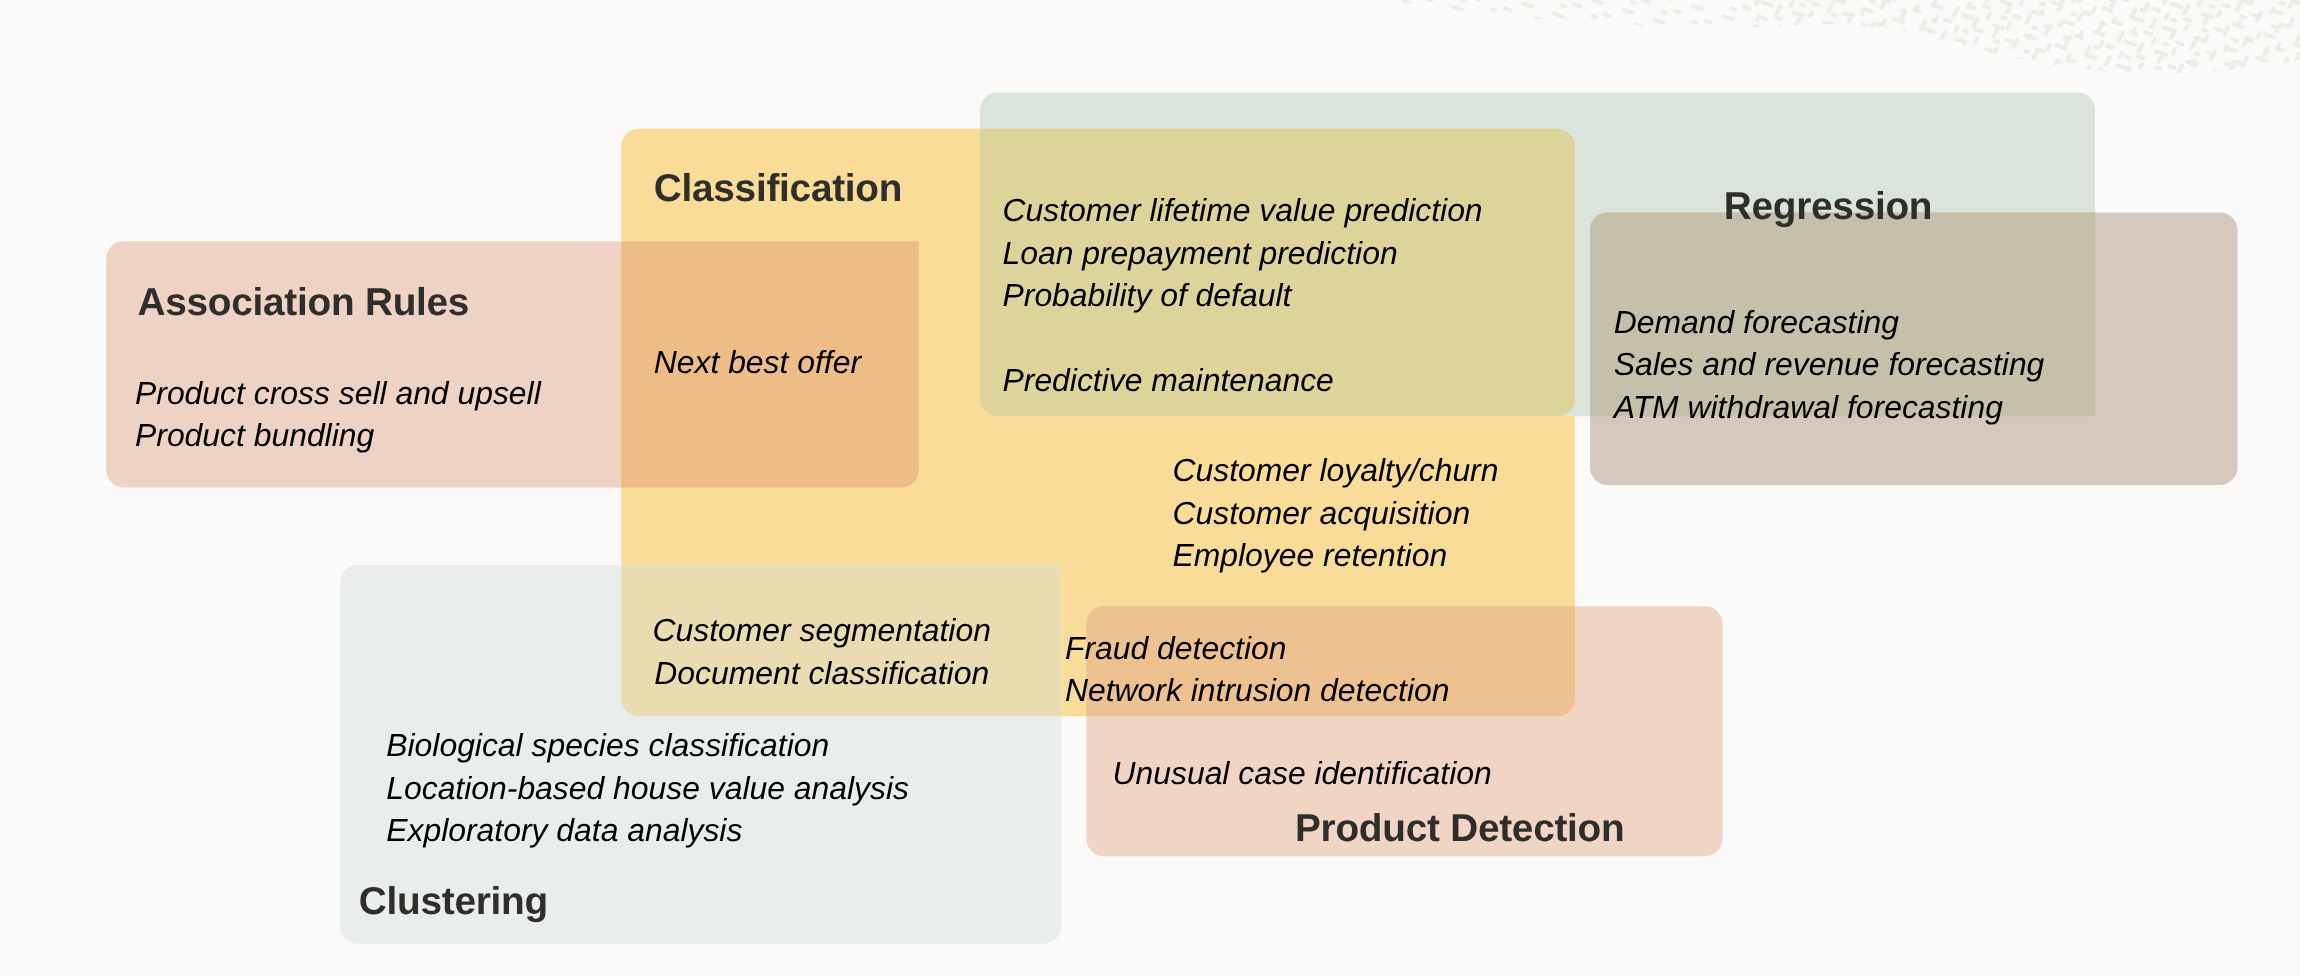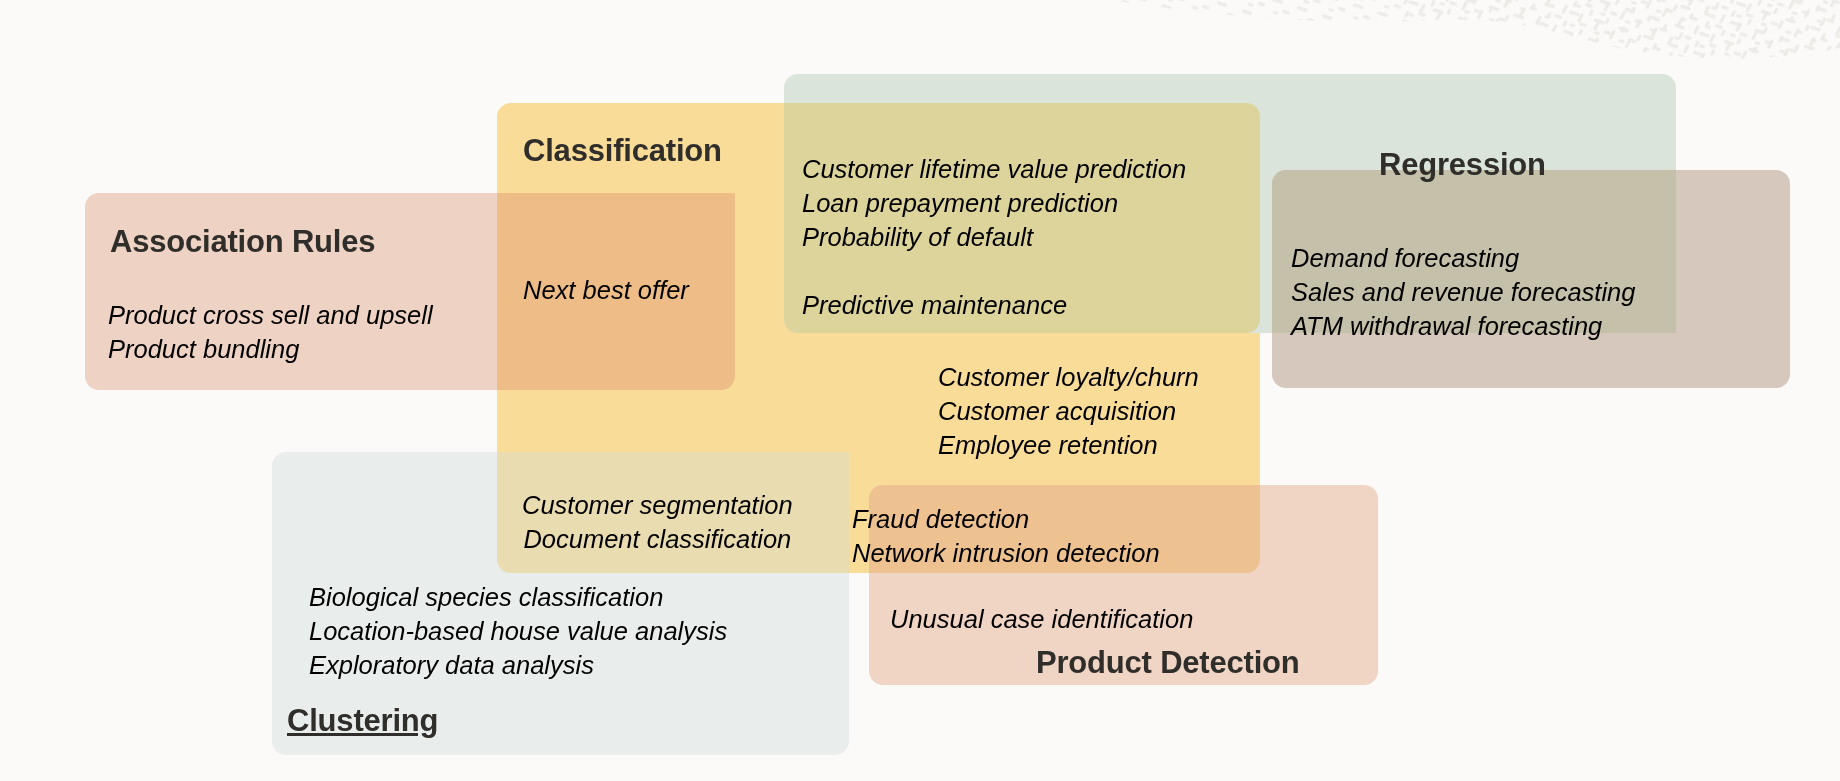--- a/index.html
+++ b/index.html
@@ -117,21 +117,21 @@
   #txt-nextbest { left: 523px; top: 273px; }
 
   #lbl-regression { left: 1379px; top: 110px; margin-top: 37px; }
   #txt-regression-top { left: 802px; top: 152px; }
 
   #lbl-timeseries { left: 1572px; top: 351px; }
   #txt-timeseries { left: 1291px; top: 208px; margin-top: 33px; }
 
   #txt-class-mid { left: 890px; top: 360px; margin-left: 48px; }
 
-  #lbl-clustering { left: 287px; top: 703px; text-decoration: underline; }
+  #lbl-clustering { left: 287px; top: 703px; }
   #txt-clustering { left: 309px; top: 580px; }
   #txt-class-clust { left: 522px; top: 488px; text-align: center; }
 
   #txt-anomaly-inter { left: 852px; top: 502px; }
   #txt-anomaly { left: 890px; top: 602px; }
   #lbl-anomaly { left: 1036px; top: 645px; }
 </style>
 </head>
 <body>
 

